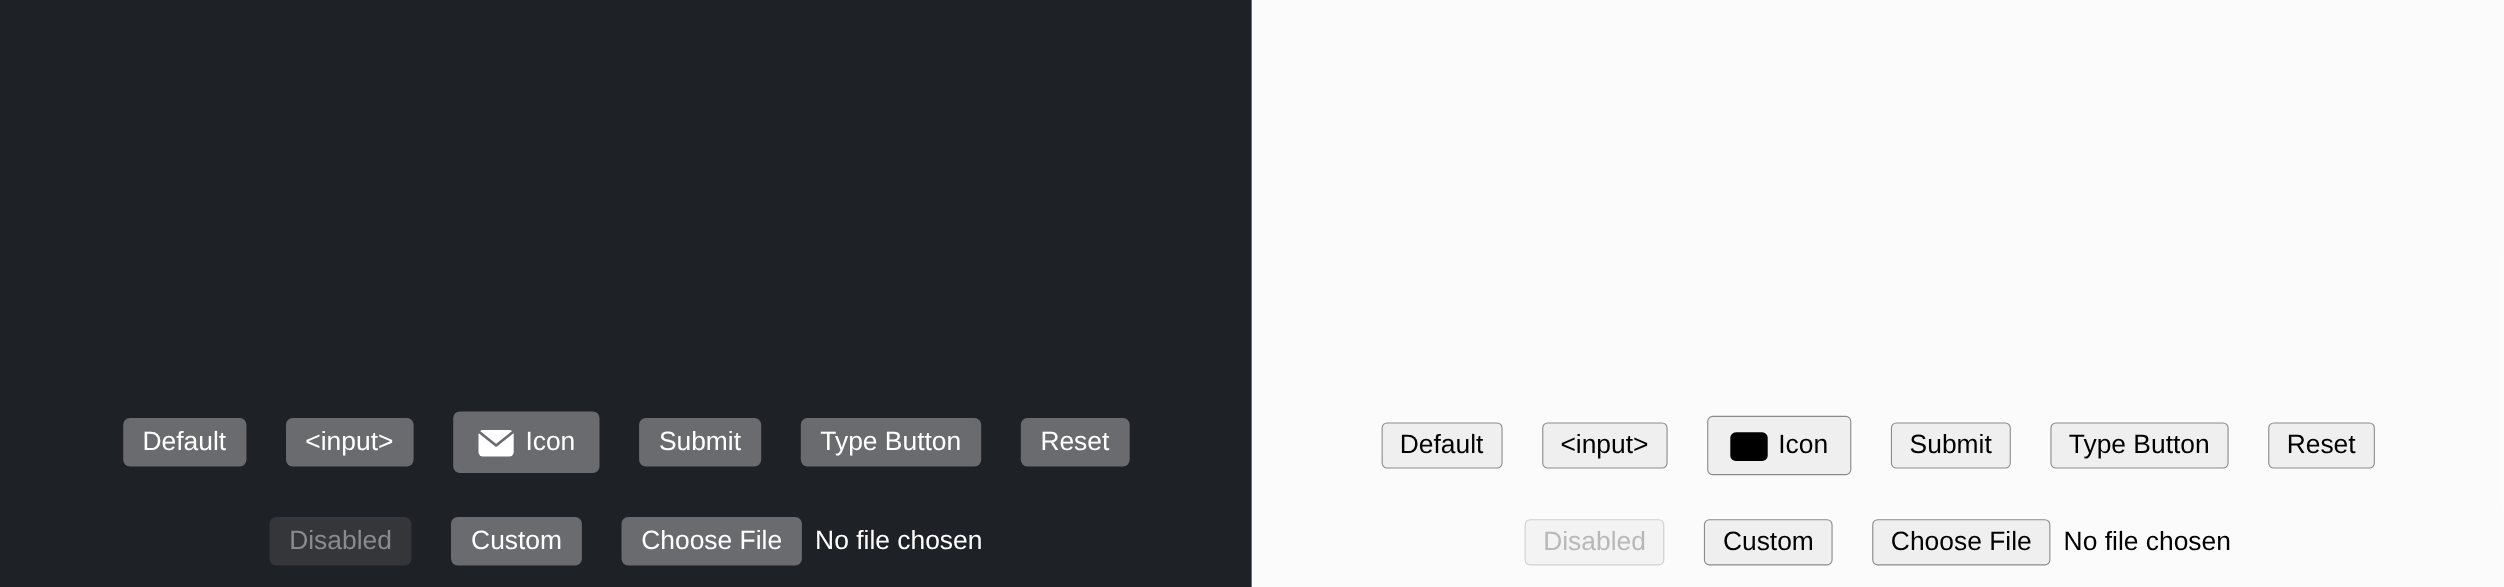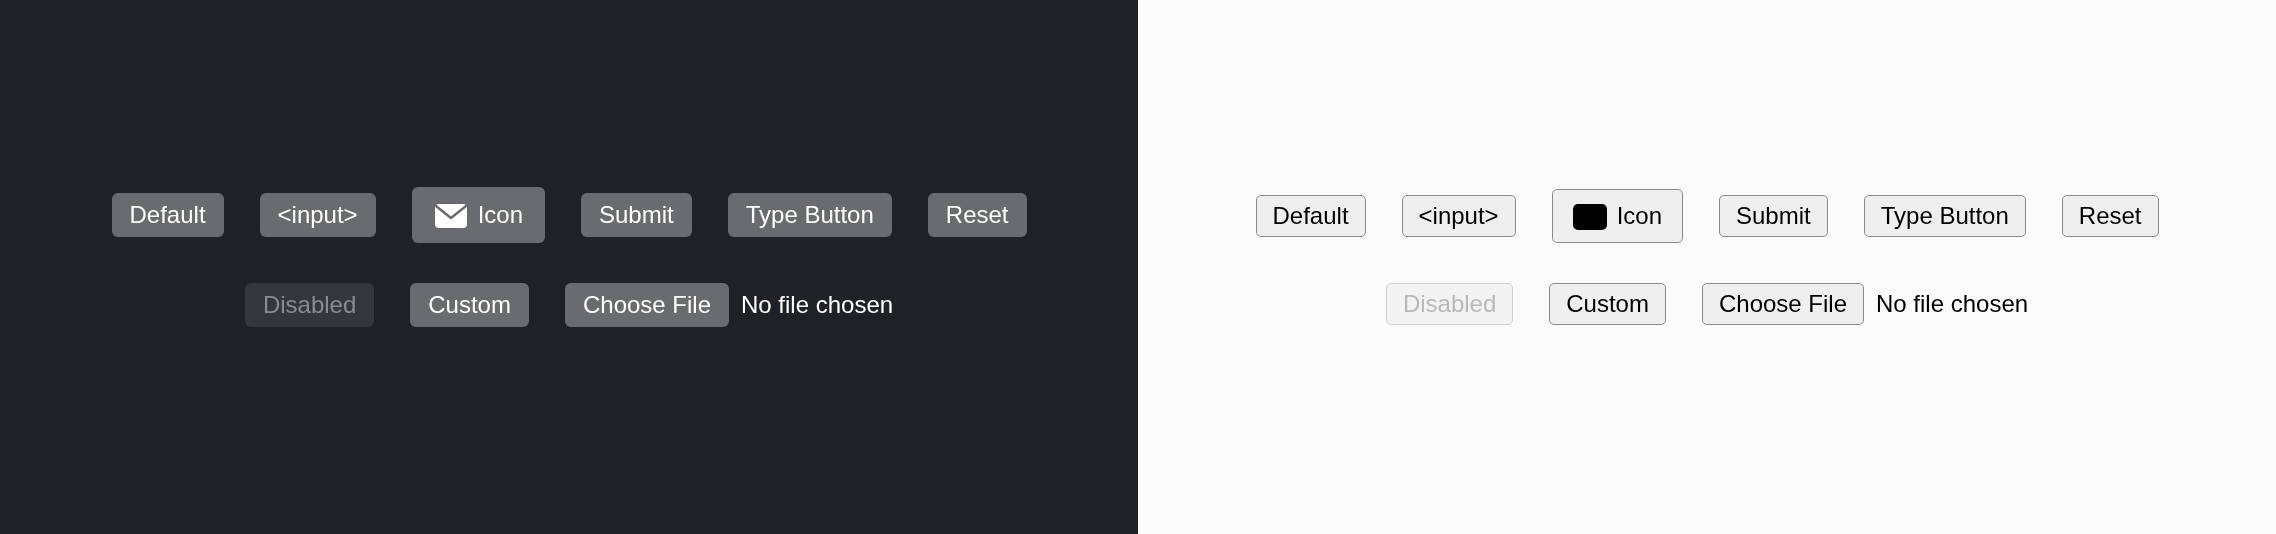--- a/index.html
+++ b/index.html
@@ -9,21 +9,21 @@
     height: 534px;
     display: flex;
     font-family: Arial, Helvetica, sans-serif;
     font-size: 24px;
   }
   .panel {
     width: 50%;
     height: 100%;
     display: flex;
     flex-direction: column;
-    justify-content: center;
+    justify-content: flex-end;
     align-items: center;
     gap: 40px;
     padding-bottom: 20px;
   }
   .panel.dark  { background: #1e2126; color: #ffffff; }
   .panel.light { background: #fbfbfc; color: #000000; }
 
   .row {
     display: flex;
     flex-wrap: wrap;

